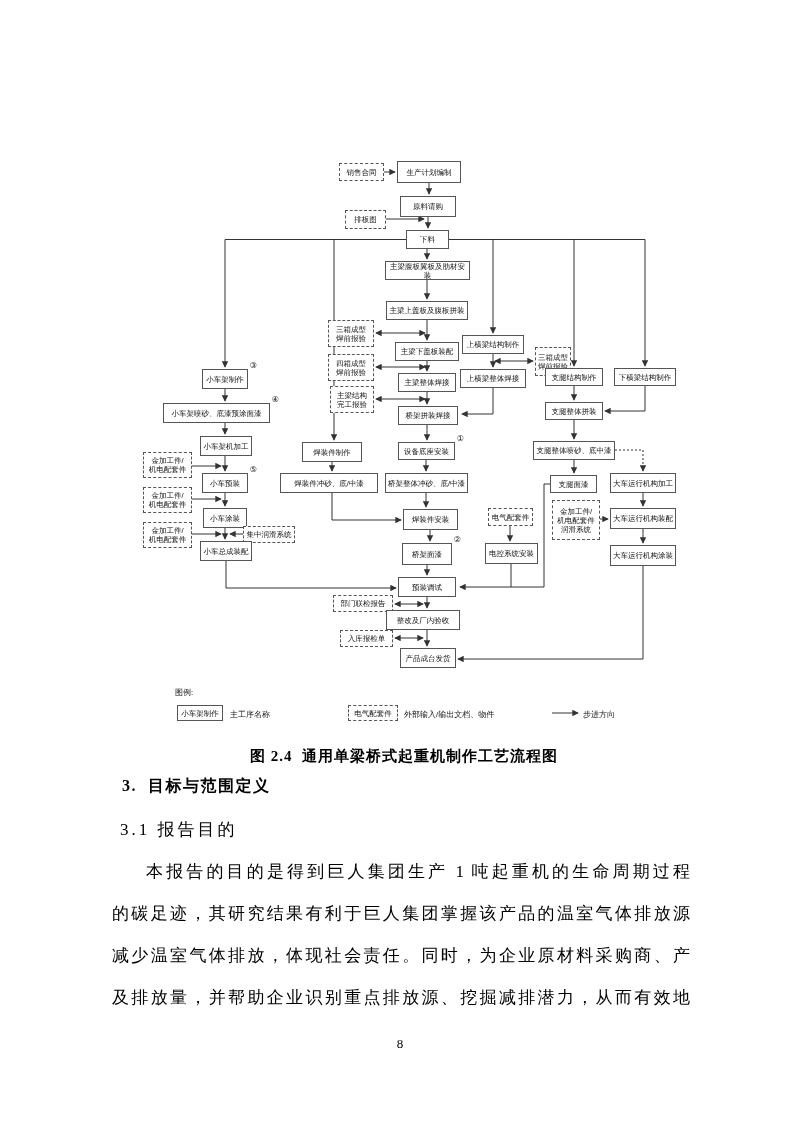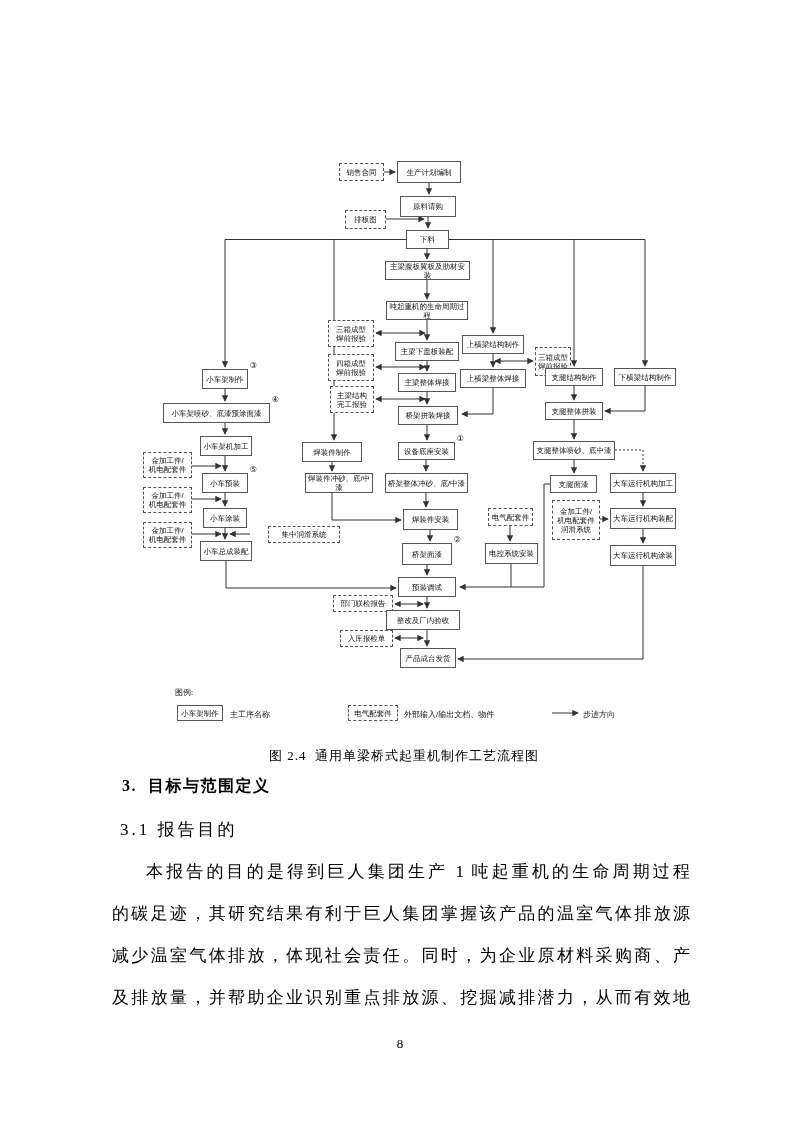--- a/index.html
+++ b/index.html
@@ -7,21 +7,21 @@
         font-family:"Liberation Sans",sans-serif;color:#222;box-shadow:0 0 4px rgba(0,0,0,.25);}
   .flow{position:absolute;left:0;top:0;width:800px;height:1131px;}
   svg.wires{position:absolute;left:0;top:0;pointer-events:none;}
   .node{position:absolute;border:1px solid #555;background:#fff;display:flex;align-items:center;
         justify-content:center;text-align:center;font-size:7.5px;line-height:1.2;color:#111;
         white-space:pre-line;box-sizing:border-box;padding:1px;}
   .dashed{border:1px dashed #555;}
   .sup{position:absolute;top:-9px;right:-10px;font-size:8px;color:#111;}
   .lbl{position:absolute;font-size:8px;color:#111;white-space:pre;}
   .caption{position:absolute;left:0;right:0;top:747px;text-align:center;white-space:pre;
-           font-family:"Liberation Serif",serif;font-weight:normal;font-size:13px;letter-spacing:1px;color:#000;padding-left:8px;}
+           font-family:"Liberation Serif",serif;font-weight:bold;font-size:15px;letter-spacing:1px;color:#000;padding-left:8px;}
   .h3{position:absolute;left:122px;top:776px;white-space:pre;font-family:"Liberation Serif",serif;
       font-weight:bold;font-size:16px;letter-spacing:1.5px;color:#000;}
   .h31{position:absolute;left:120px;top:818px;font-family:"Liberation Serif",serif;
        font-size:17px;letter-spacing:3px;color:#000;}
   .body-text{position:absolute;left:112px;top:851px;width:578px;
              font-family:"Liberation Serif",serif;font-size:17px;color:#000;}
   .body-text .line{height:42px;line-height:42px;text-align:justify;text-align-last:justify;overflow:hidden;}
   .body-text .line.first{text-indent:2em;}
   .pageno{position:absolute;left:0;right:0;top:1036px;text-align:center;
           font-family:"Liberation Serif",serif;font-size:13px;color:#000;}
@@ -99,21 +99,21 @@
       </g>
     </svg>
 
     <div class="node dashed" style="left:339px;top:163px;width:45px;height:18px">销售合同</div>
     <div class="node" style="left:397px;top:161px;width:64px;height:22px">生产计划编制</div>
     <div class="node" style="left:400px;top:196px;width:56px;height:21px">原料请购</div>
     <div class="node dashed" style="left:345px;top:210px;width:41px;height:19px">排板图</div>
     <div class="node" style="left:406px;top:230px;width:43px;height:19px">下料</div>
 
     <div class="node" style="left:385px;top:261px;width:85px;height:19px">主梁腹板翼板及肋材安装</div>
-    <div class="node" style="left:386px;top:301px;width:82px;height:19px">吨起重机的生命周期过程</div>
+    <div class="node" style="left:386px;top:301px;width:82px;height:19px">主梁上盖板及腹板拼装</div>
     <div class="node dashed" style="left:328px;top:320px;width:46px;height:27px">三箱成型
 焊前报验</div>
     <div class="node" style="left:395px;top:342px;width:64px;height:19px">主梁下盖板装配</div>
     <div class="node dashed" style="left:328px;top:354px;width:46px;height:27px">四箱成型
 焊前报验</div>
     <div class="node" style="left:398px;top:373px;width:58px;height:19px">主梁整体焊接</div>
     <div class="node dashed" style="left:330px;top:386px;width:44px;height:27px">主梁结构
 完工报验</div>
     <div class="node" style="left:398px;top:406px;width:60px;height:19px">桥架拼装焊接</div>
 
@@ -129,21 +129,21 @@
 
     <div class="node" style="left:614px;top:368px;width:62px;height:18px">下横梁结构制作</div>
     <div class="node" style="left:610px;top:473px;width:66px;height:20px">大车运行机构加工</div>
     <div class="node dashed" style="left:552px;top:500px;width:48px;height:40px">金加工件/
 机电配套件
 润滑系统</div>
     <div class="node" style="left:610px;top:508px;width:66px;height:21px">大车运行机构装配</div>
     <div class="node" style="left:610px;top:545px;width:66px;height:21px">大车运行机构涂装</div>
 
     <div class="node" style="left:302px;top:442px;width:60px;height:20px">焊装件制作</div>
-    <div class="node" style="left:305px;top:473px;width:68px;height:20px">焊装件冲砂、底/中漆</div>
+    <div class="node" style="left:280px;top:473px;width:98px;height:20px">焊装件冲砂、底/中漆</div>
     <div class="node" style="left:398px;top:442px;width:57px;height:18px">
       <span>设备底座安装</span>
       <span class="sup">①</span>
     </div>
     <div class="node" style="left:385px;top:473px;width:83px;height:20px">桥架整体冲砂、底/中漆</div>
     <div class="node" style="left:403px;top:509px;width:55px;height:21px">焊装件安装</div>
     <div class="node" style="left:402px;top:543px;width:50px;height:22px">
       <span>桥架面漆</span>
       <span class="sup">②</span>
     </div>
@@ -169,21 +169,21 @@
 机电配套件</div>
     <div class="node" style="left:202px;top:473px;width:46px;height:20px">
       <span>小车预装</span>
       <span class="sup">⑤</span>
     </div>
     <div class="node dashed" style="left:143px;top:487px;width:49px;height:26px">金加工件/
 机电配套件</div>
     <div class="node" style="left:203px;top:508px;width:44px;height:20px">小车涂装</div>
     <div class="node dashed" style="left:143px;top:522px;width:49px;height:26px">金加工件/
 机电配套件</div>
-    <div class="node dashed" style="left:268px;top:526px;width:72px;height:17px">集中润滑系统</div>
+    <div class="node dashed" style="left:243px;top:526px;width:52px;height:17px">集中润滑系统</div>
     <div class="node" style="left:200px;top:541px;width:52px;height:20px">小车总成装配</div>
 
     <div class="lbl" style="left:175px;top:687px">图例:</div>
     <div class="node" style="left:177px;top:705px;width:46px;height:16px">小车架制作</div>
     <div class="lbl" style="left:230px;top:709px">主工序名称</div>
     <div class="node dashed" style="left:348px;top:705px;width:50px;height:16px">电气配套件</div>
     <div class="lbl" style="left:404px;top:709px">外部输入/输出文档、物件</div>
     <div class="lbl" style="left:583px;top:709px">步进方向</div>
   </div>
 

